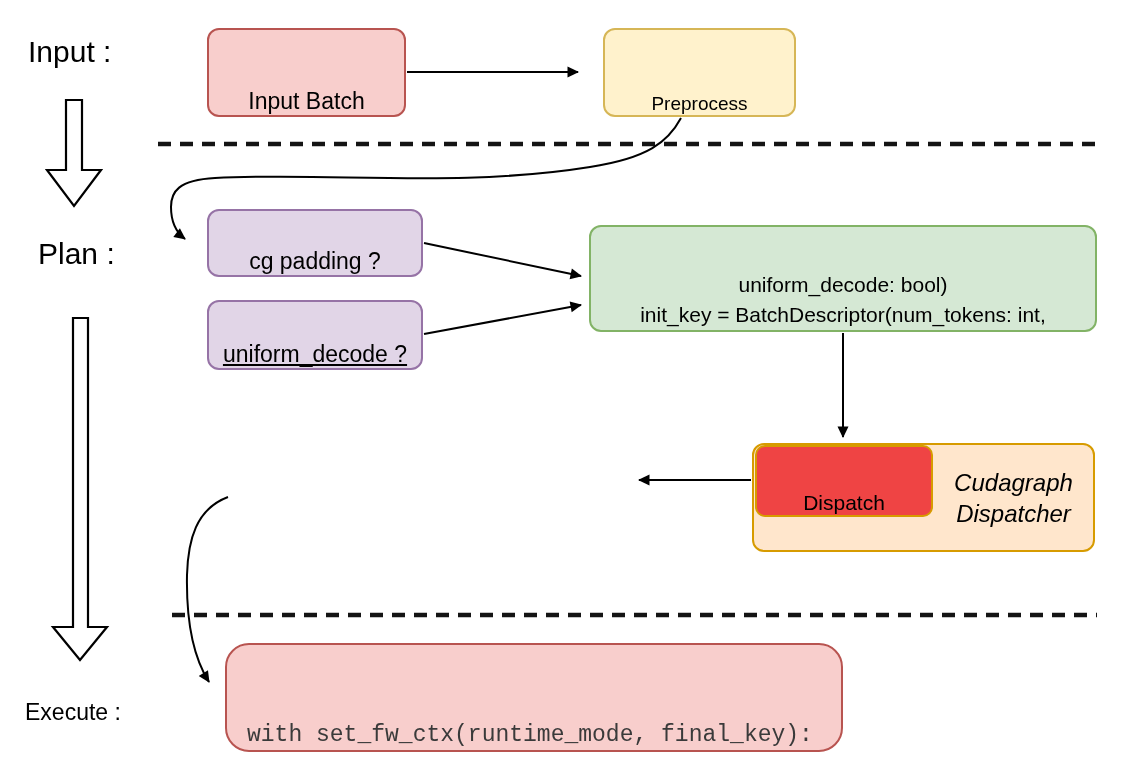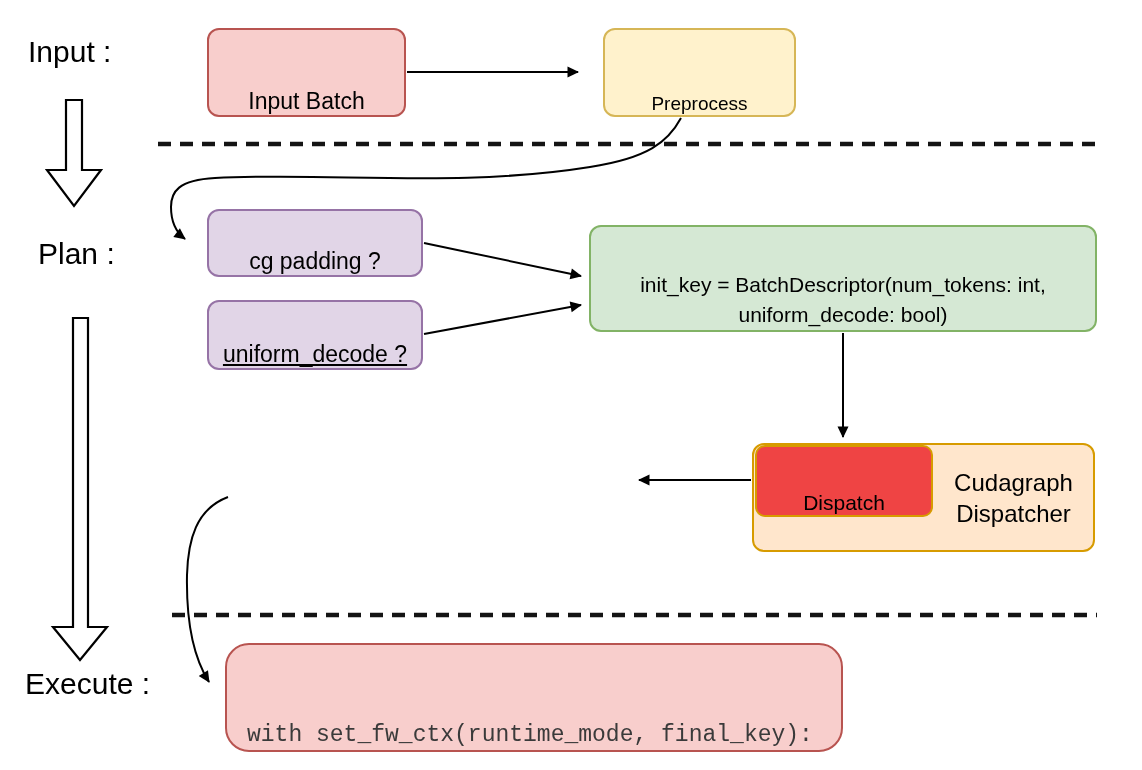--- a/index.html
+++ b/index.html
@@ -5,36 +5,36 @@
   html,body{margin:0;padding:0;background:#fff;}
   .canvas{position:relative;width:1142px;height:770px;background:#ffffff;overflow:hidden;
           font-family:"Liberation Sans", sans-serif;color:#000;}
   .overlay{position:absolute;left:0;top:0;z-index:4;pointer-events:none;}
   .conn{stroke:#000;stroke-width:2;fill:none;}
   .dashed{stroke:#141414;stroke-width:4.5;stroke-dasharray:13 9;}
   .hollow{fill:#fff;stroke:#000;stroke-width:2.2;stroke-linejoin:miter;}
   .stage-label{position:absolute;font-weight:normal;line-height:1.05;z-index:2;text-align:center;}
   #lbl-input{left:28px;top:36px;font-size:30px;}
   #lbl-plan{left:38px;top:238px;font-size:30px;}
-  #lbl-execute{left:25px;top:668px;font-size:30px;}
+  #lbl-execute{left:25px;top:700px;font-size:23px;}
   .node{position:absolute;box-sizing:border-box;display:flex;flex-direction:column;
         align-items:center;justify-content:flex-end;text-align:center;z-index:2;
         border-radius:12px;border:2px solid #d946ef;}
   #node-input-batch{left:207px;top:28px;width:199px;height:89px;
         background:#f8cecc;border-color:#b85450;font-size:23px;}
   #node-preprocess{left:584px;top:28px;width:193px;height:89px;
         background:#fff2cc;border-color:#d6b656;font-size:19px;margin-left:19px;}
   #node-cg-padding{left:207px;top:209px;width:216px;height:68px;
         background:#e1d5e7;border-color:#9673a6;font-size:23px;}
   #node-uniform-decode{left:207px;top:300px;width:216px;height:70px;
         background:#e1d5e7;border-color:#9673a6;font-size:23px;text-decoration:underline;}
   #node-init-key{left:589px;top:225px;width:508px;height:107px;
         background:#d5e8d4;border-color:#82b366;font-size:21px;line-height:30px;}
   #node-cudagraph-dispatcher{left:752px;top:443px;width:343px;height:109px;
-        background:#ffe6cc;border-color:#d79b00;z-index:2;}
+        background:#ffe6cc;border-color:#d79b00;z-index:2;font-style:italic;}
   .dispatcher-label{position:absolute;left:180px;right:0;top:0;bottom:0;display:flex;
         flex-direction:column;align-items:center;justify-content:center;
         font-size:24px;line-height:31px;}
   #node-dispatch{left:755px;top:445px;width:178px;height:72px;
         background:#ef4444;border-color:#d79b00;font-size:21px;border-radius:10px;z-index:3;}
   #node-runtime-mode{left:227px;top:445px;width:401px;height:108px;
         background:#dae8fc;border-color:#6c8ebf;font-size:19px;line-height:26px;}
   #node-execute-code{left:225px;top:643px;width:618px;height:109px;
         background:#f8cecc;border-color:#b85450;border-radius:24px;
         align-items:flex-start;padding-left:20px;}
@@ -60,22 +60,22 @@
 
   <div class="node" id="node-cg-padding">
     <span>cg padding ?</span>
   </div>
 
   <div class="node" id="node-uniform-decode">
     <span>uniform_decode ?</span>
   </div>
 
   <div class="node" id="node-init-key">
+    <span>uniform_decode: bool)</span>
     <span>init_key = BatchDescriptor(num_tokens: int,</span>
-    <span>uniform_decode: bool)</span>
   </div>
 
   <div class="node" id="node-cudagraph-dispatcher">
     <div class="dispatcher-label">
       <span>Cudagraph</span>
       <span>Dispatcher</span>
     </div>
   </div>
 
   <div class="node" id="node-dispatch">

